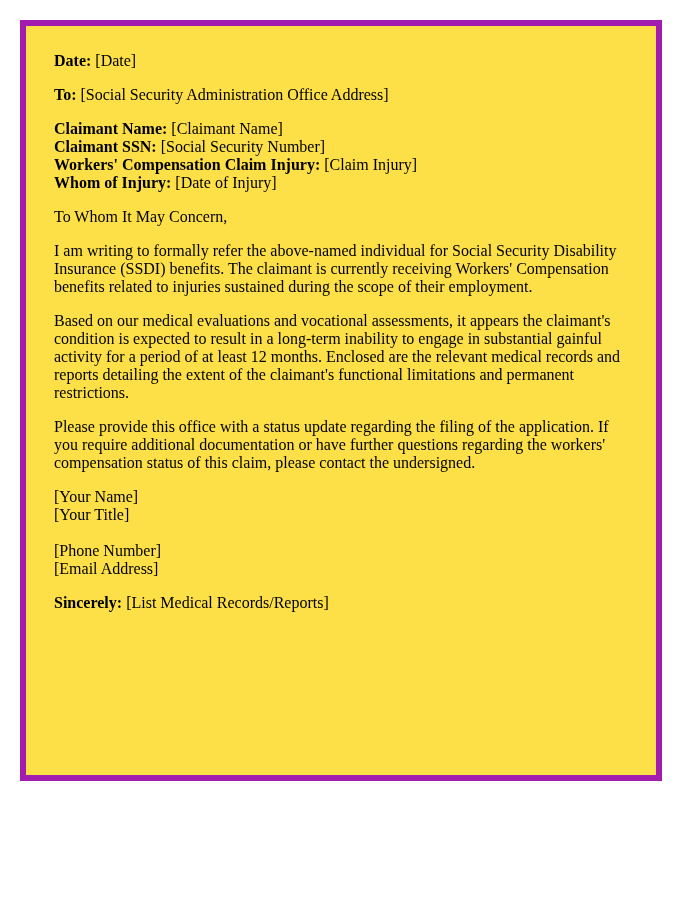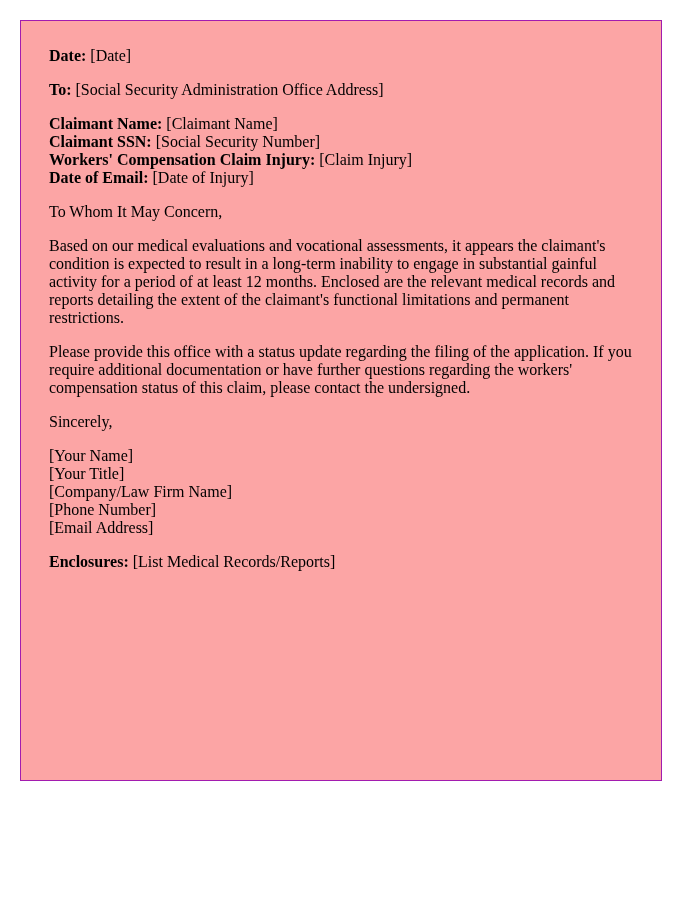--- a/index.html
+++ b/index.html
@@ -13,23 +13,23 @@
     font-family: "Liberation Serif", "DejaVu Serif", serif;
     font-size: 16px;
     color: #000000;
     line-height: normal;
   }
   .letter-frame {
     box-sizing: border-box;
     margin: 20px 0 0 20px;
     width: 642px;
     height: 761px;
-    border: 1px solid #a21caf;
+    border: 6px solid #a21caf;
     padding: 10px 20px 20px 28px;
-    background: #fca5a5;
+    background: #fde047;
     overflow: hidden;
   }
   .letter-frame p {
     margin: 16px 0;
   }
   strong { font-weight: bold; }
 </style>
 </head>
 <body>
 
@@ -37,35 +37,35 @@
 
   <p><strong>Date:</strong> <span>[Date]</span></p>
 
   <p><strong>To:</strong> <span>[Social Security Administration Office Address]</span></p>
 
 
   <p>
     <strong>Claimant Name:</strong> <span>[Claimant Name]</span><br>
     <strong>Claimant SSN:</strong> <span>[Social Security Number]</span><br>
     <strong>Workers' Compensation Claim Injury:</strong> <span>[Claim Injury]</span><br>
-    <strong>Date of Email:</strong> <span>[Date of Injury]</span>
+    <strong>Whom of Injury:</strong> <span>[Date of Injury]</span>
   </p>
 
   <p>To Whom It May Concern,</p>
 
+  <p>I am writing to formally refer the above-named individual for Social Security Disability Insurance (SSDI) benefits. The claimant is currently receiving Workers' Compensation benefits related to injuries sustained during the scope of their employment.</p>
 
   <p>Based on our medical evaluations and vocational assessments, it appears the claimant's condition is expected to result in a long-term inability to engage in substantial gainful activity for a period of at least 12 months. Enclosed are the relevant medical records and reports detailing the extent of the claimant's functional limitations and permanent restrictions.</p>
 
   <p>Please provide this office with a status update regarding the filing of the application. If you require additional documentation or have further questions regarding the workers' compensation status of this claim, please contact the undersigned.</p>
 
-  <p>Sincerely,</p>
 
   <p>
     <span>[Your Name]</span><br>
     <span>[Your Title]</span><br>
-    <span>[Company/Law Firm Name]</span><br>
+    <br>
     <span>[Phone Number]</span><br>
     <span>[Email Address]</span>
   </p>
 
-  <p><strong>Enclosures:</strong> <span>[List Medical Records/Reports]</span></p>
+  <p><strong>Sincerely:</strong> <span>[List Medical Records/Reports]</span></p>
 
 </div>
 
 </body></html>

